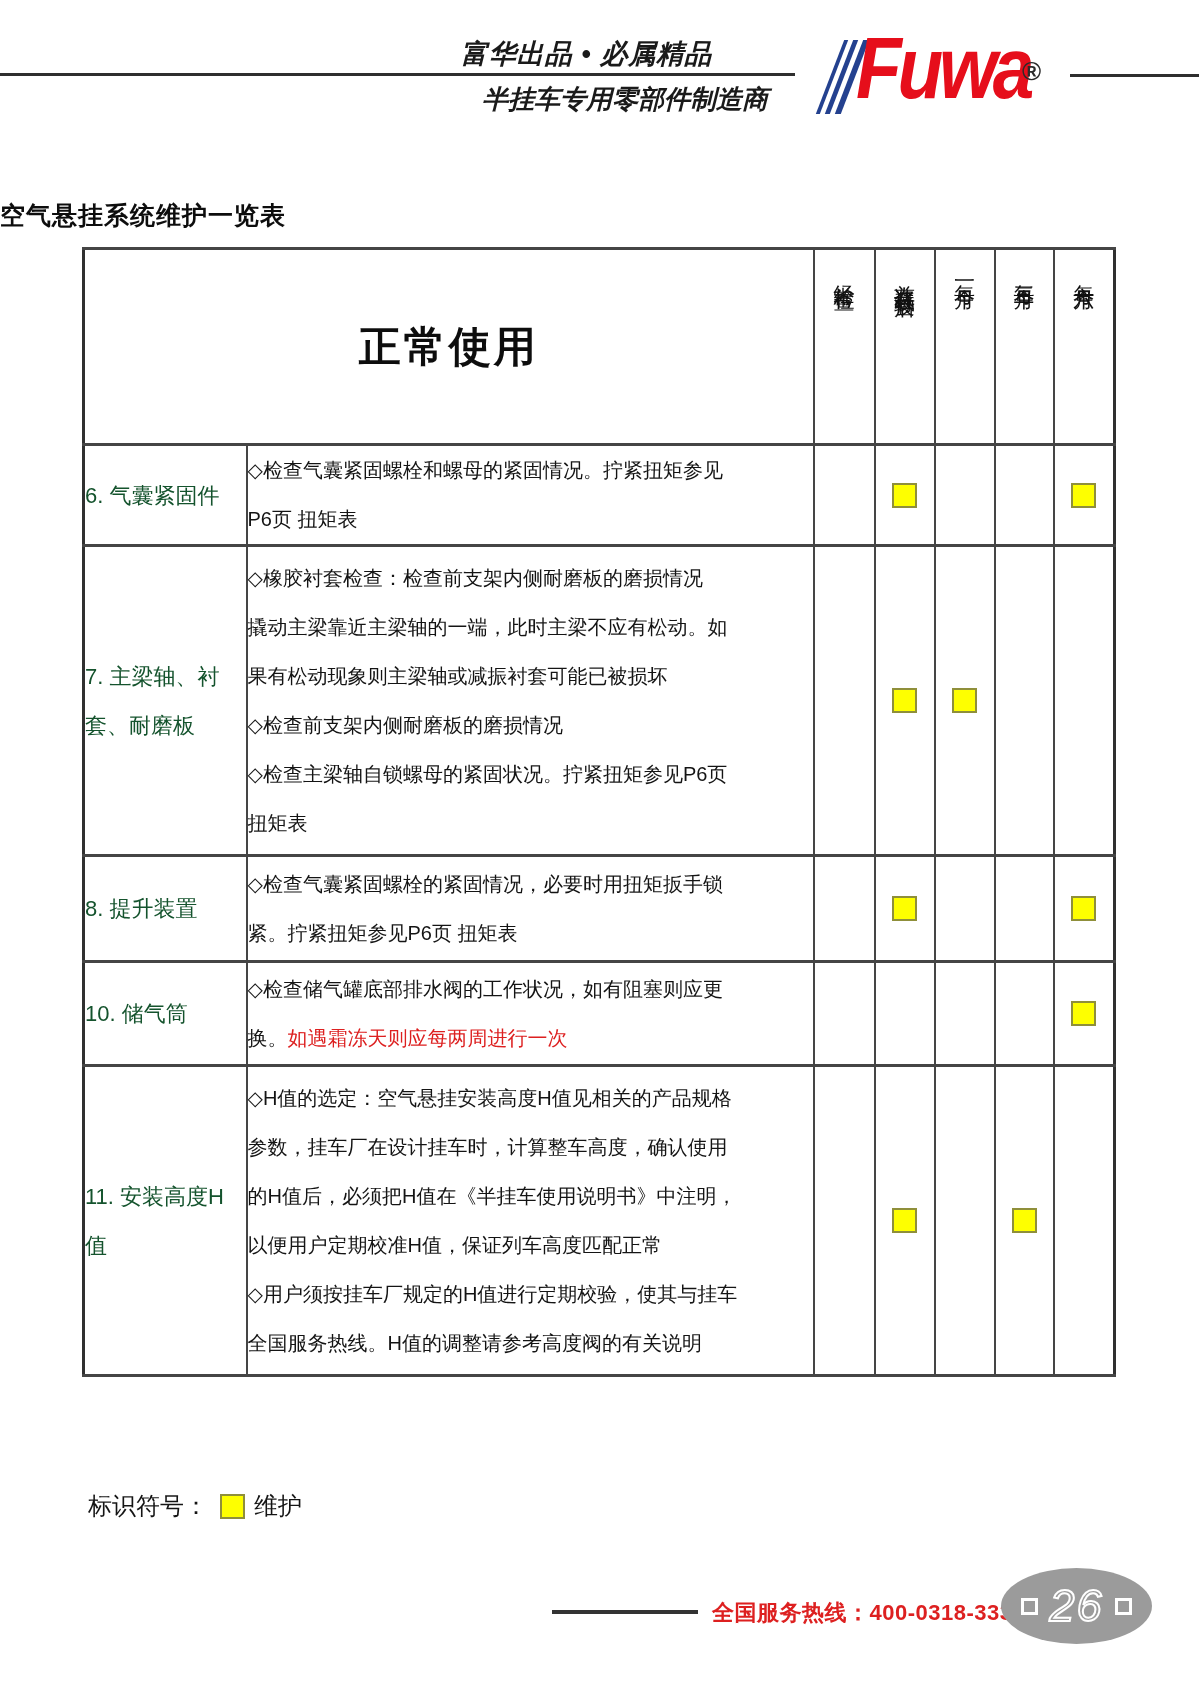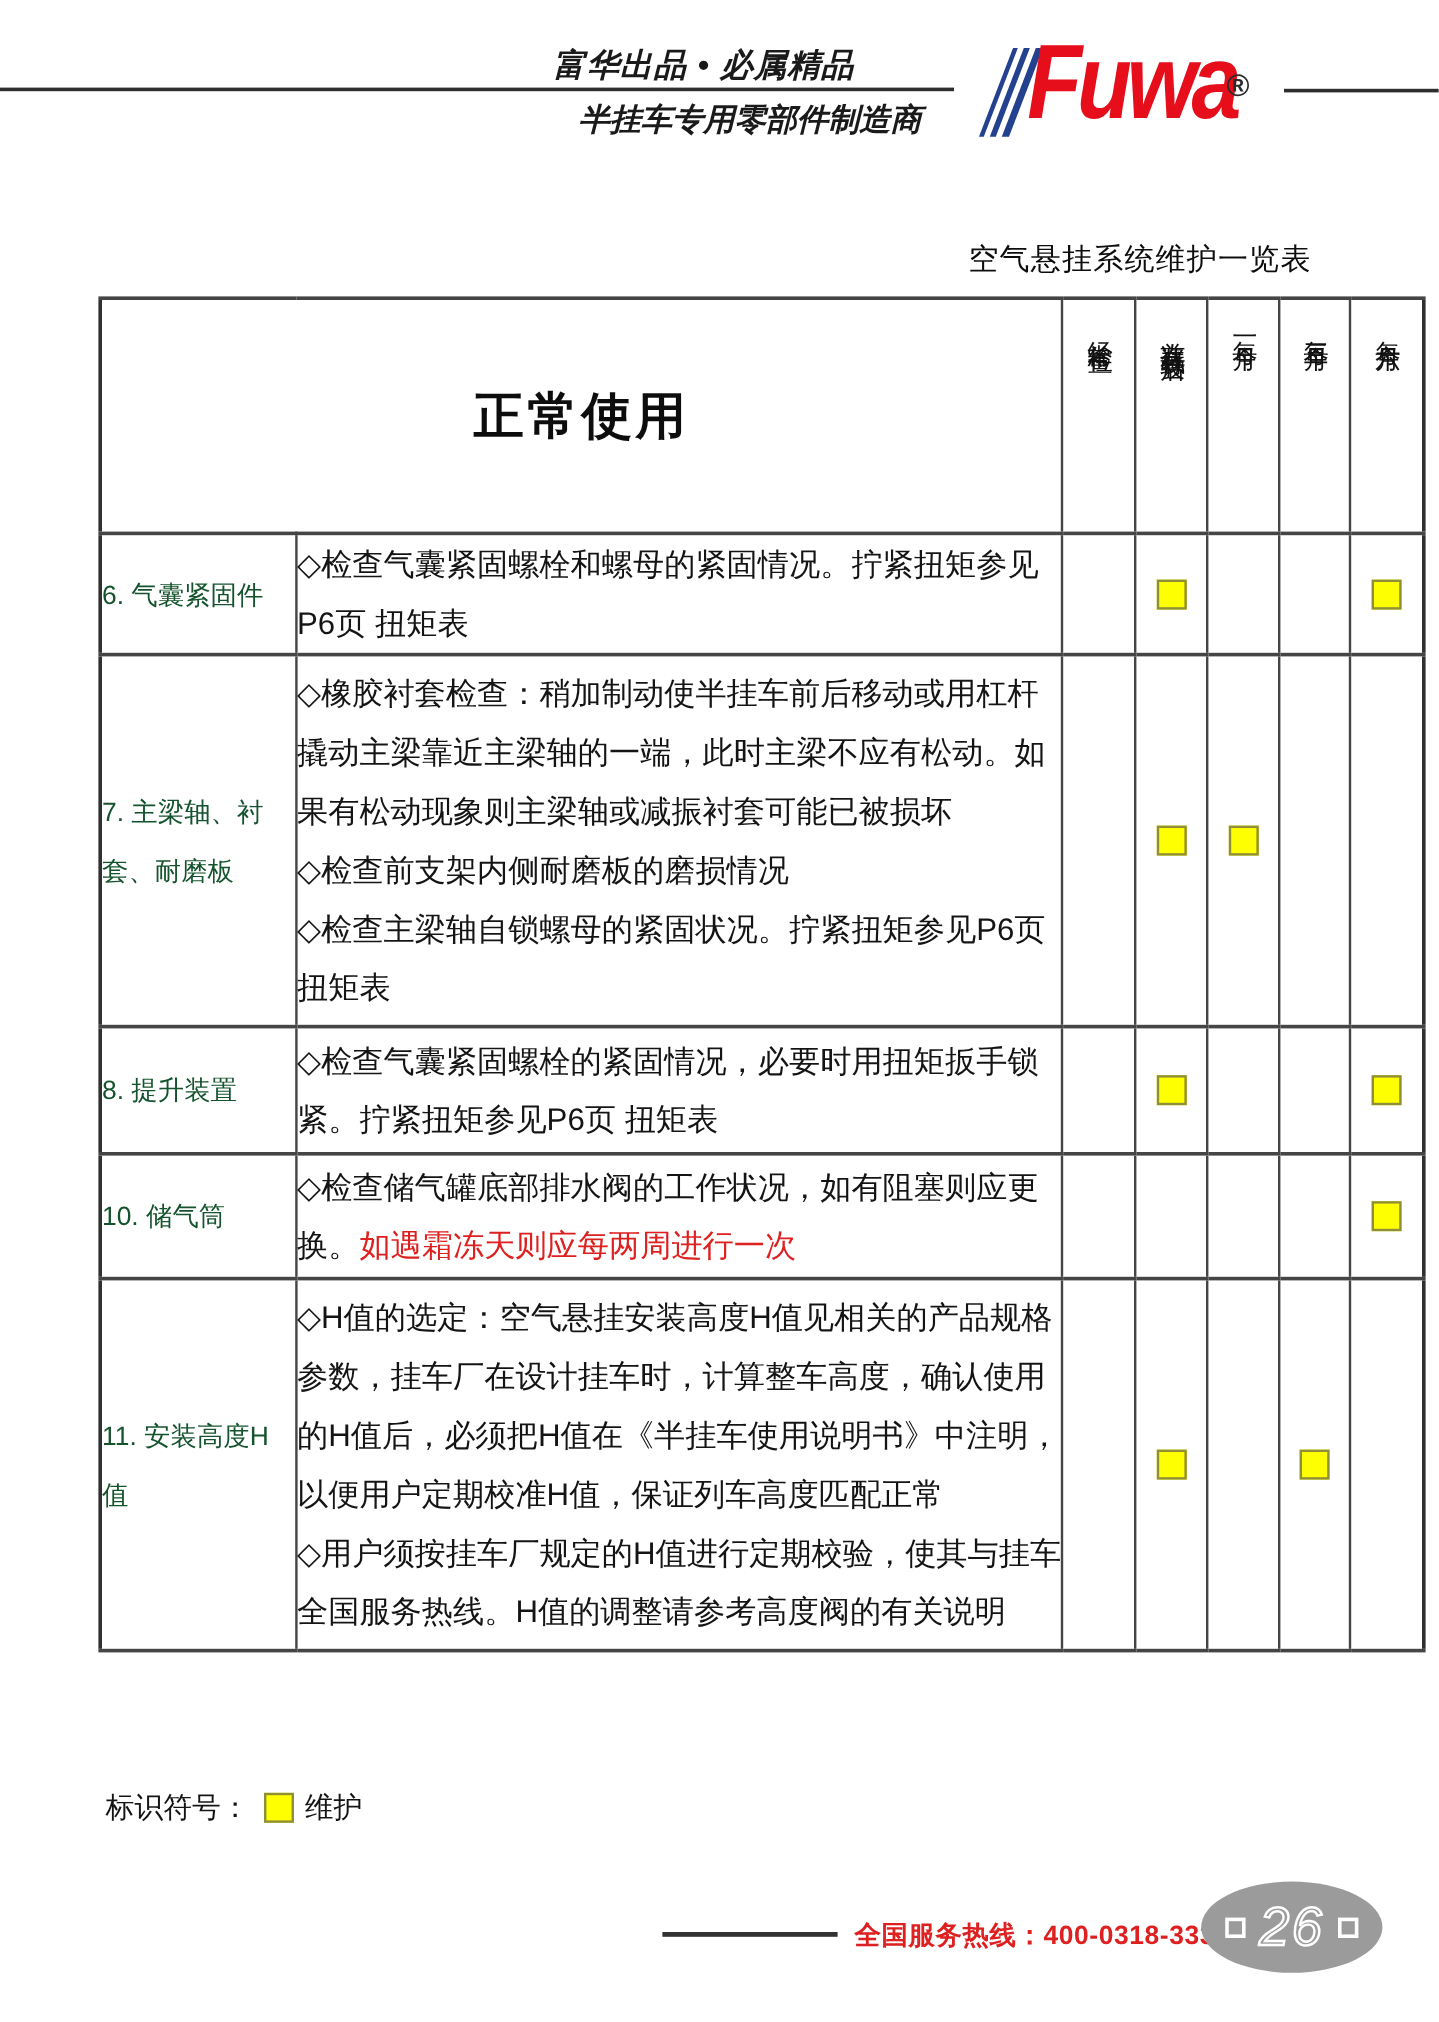--- a/index.html
+++ b/index.html
@@ -23,36 +23,36 @@
     transform:skewX(-21deg);}
   #logo .s1{left:4px;width:4px;}
   #logo .s2{left:13px;width:5px;}
   #logo .s3{left:23px;width:6px;}
   #logo-text{position:absolute;left:30px;top:-16px;font-size:88px;line-height:100px;
     font-weight:bold;font-style:italic;color:var(--logo-red,#e60e1b);
     letter-spacing:-5px;transform:scaleX(.85);transform-origin:left top;}
   #logo-reg{position:absolute;left:196px;top:22px;font-size:26px;font-weight:bold;color:#2b2b2b;}
 
   
-  #doc-title{left:0;top:199px;width:1093px;text-align:right;
-    font-size:25px;font-weight:400;letter-spacing:1px;color:#0d0d0d;}
+  #doc-title{left:0;top:199px;width:1093px;text-align:left;
+    font-size:25px;font-weight:700;letter-spacing:1px;color:#0d0d0d;}
 
   
   #mtable{position:absolute;left:82px;top:247px;border-collapse:collapse;
     table-layout:fixed;border:3px solid #303030;}
   #mtable td{border:2px solid #454545;border-top-width:3px;border-bottom-width:3px;
     padding:0;box-sizing:border-box;}
   .main-hdr{font-size:42px;font-weight:600;text-align:center;letter-spacing:3px;
     color:#0d0d0d;vertical-align:middle;}
   .col-hdr{vertical-align:top;}
   .col-hdr .v{writing-mode:vertical-lr;text-orientation:upright;
     font-size:21px;font-weight:500;letter-spacing:2px;margin:18px auto 0;color:#111;}
   .name-cell{font-size:22px;font-weight:500;vertical-align:middle;
     padding:2px 4px 2px 7px;line-height:49px;color:#14532d;}
-  .desc-cell{font-size:26px;font-weight:500;vertical-align:middle;
+  .desc-cell{font-size:20px;font-weight:500;vertical-align:middle;
     padding:0 4px 0 8px;color:#141414;}
   .desc-cell .ln{line-height:49px;white-space:nowrap;}
   .red{color:var(--warn-red,#e01f1f);}
   .chk{text-align:center;vertical-align:middle;}
   .sq{width:25px;height:25px;background:var(--check-yellow,#feff00);
     border:2px solid #8f8f3a;margin:0 auto;box-sizing:border-box;}
 
   
   #legend{left:88px;top:1490px;display:flex;align-items:center;
     font-size:24px;font-weight:500;color:#141414;}
@@ -129,21 +129,21 @@
         </td>
         <td class="chk"></td>
         <td class="chk"></td>
         <td class="chk">
           <div class="sq"></div>
         </td>
       </tr>
       <tr style="height: 310px;">
         <td class="name-cell">7. 主梁轴、衬套、耐磨板</td>
         <td class="desc-cell">
-          <div class="ln"><span>◇橡胶衬套检查：稍加制动使半挂车前后移动或用杠杆</span></div>
+          <div class="ln"><span>◇橡胶衬套检查：检查前支架内侧耐磨板的磨损情况</span></div>
           <div class="ln"><span>撬动主梁靠近主梁轴的一端，此时主梁不应有松动。如</span></div>
           <div class="ln"><span>果有松动现象则主梁轴或减振衬套可能已被损坏</span></div>
           <div class="ln"><span>◇检查前支架内侧耐磨板的磨损情况</span></div>
           <div class="ln"><span>◇检查主梁轴自锁螺母的紧固状况。拧紧扭矩参见P6页</span></div>
           <div class="ln"><span>扭矩表</span></div>
         </td>
         <td class="chk"></td>
         <td class="chk">
           <div class="sq"></div>
         </td>

